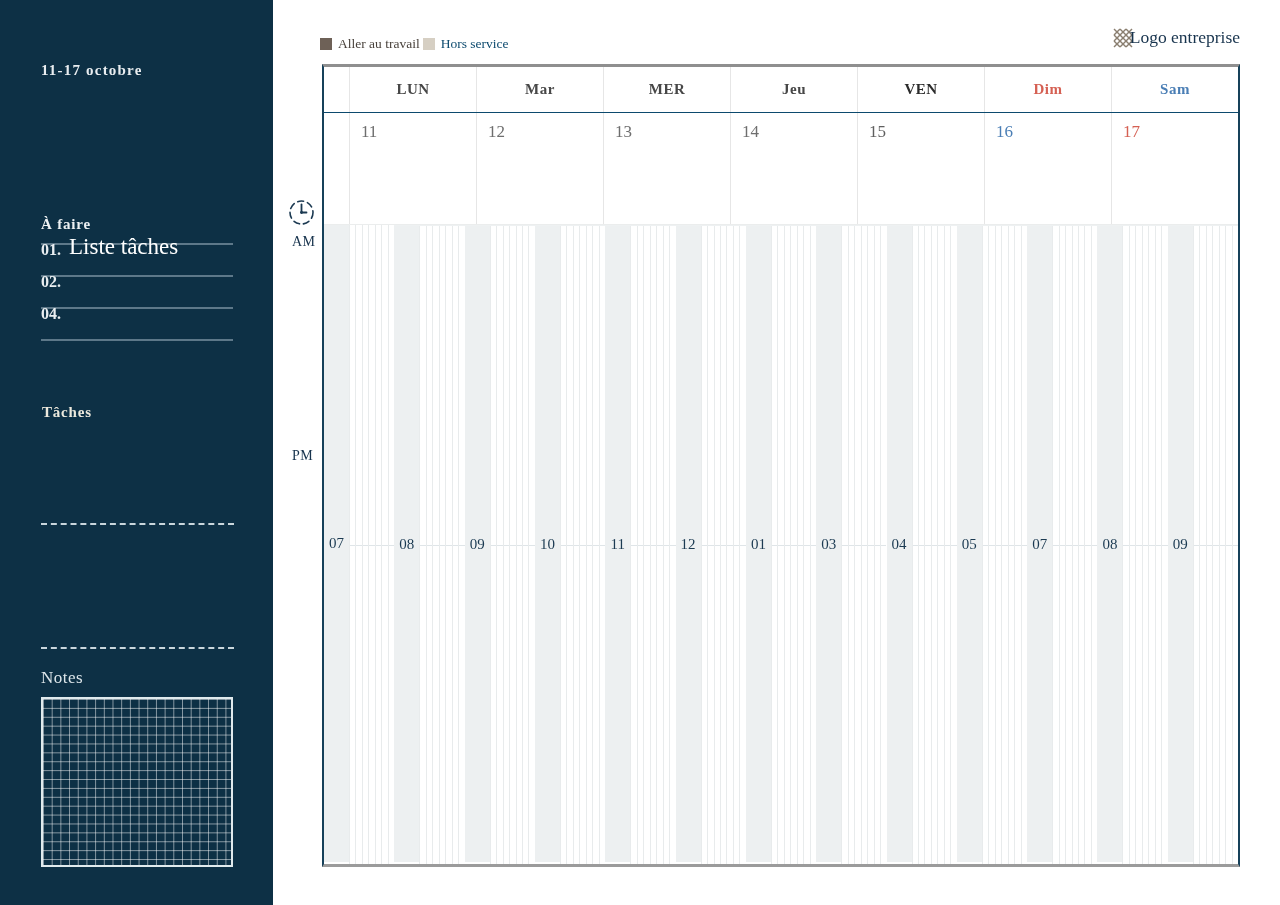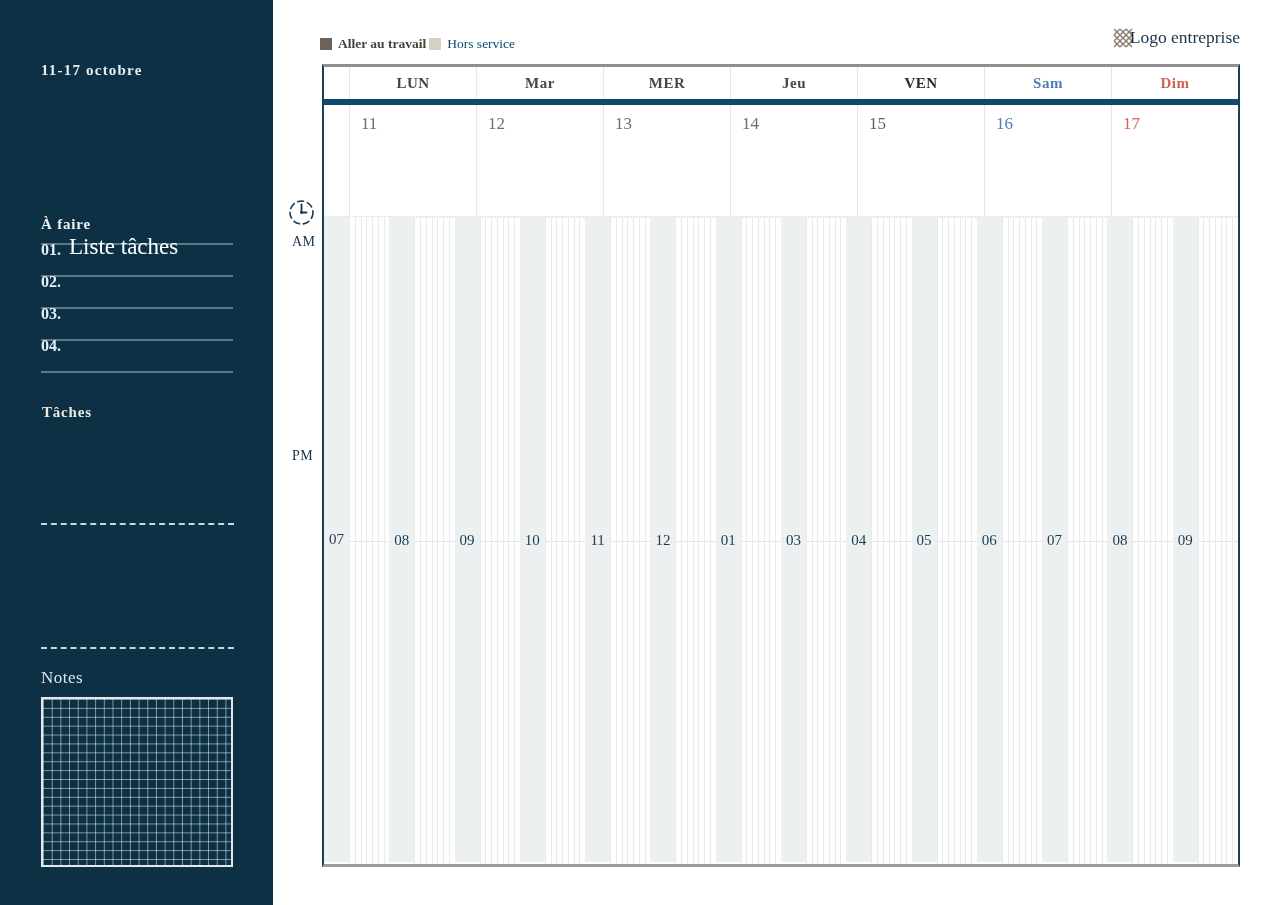--- a/index.html
+++ b/index.html
@@ -35,41 +35,41 @@
     background-image:
       linear-gradient(to right, rgba(255,255,255,.5) 1px, transparent 1px),
       linear-gradient(to bottom, rgba(255,255,255,.5) 1px, transparent 1px);
     background-size:8.7px 8.9px; }
 
   
   .legend { position:absolute; left:320px; top:36px; display:flex; align-items:center; }
   .legend-swatch { width:12px; height:12px; display:inline-block; }
   .legend-label { font-size:13.5px; margin-left:6px; }
   .legend-item { display:flex; align-items:center; }
-  .legend-item-1 .legend-label { font-weight:bold; color:#49423c; }
+  .legend-item-1 .legend-label { font-weight:normal; color:#49423c; }
   .legend-item-2 { margin-left:3px; }
   .legend-item-2 .legend-label { color:#0c4a6e; }
 
   .logo { position:absolute; right:40px; top:27px; display:flex; align-items:center; }
   .logo-icon { width:20px; height:20px; margin-right:-3px; }
   .logo-text { font-size:17.5px; color:#17334d; }
 
   
   .clock-icon { position:absolute; left:287px; top:198px; width:29px; height:29px; }
   .ampm-label { position:absolute; font-size:14px; color:#17334d; letter-spacing:.5px; }
   .am-label { left:292px; top:234px; }
   .pm-label { left:292px; top:448px; }
 
   
   .cal { position:absolute; left:322px; top:64px; width:918px; height:803px;
     border-top:3px solid #8f8f8f; border-bottom:3px solid #9b9b9b;
     border-left:2px solid #16415a; border-right:2px solid #16415a;
     background:#ffffff; display:flex; flex-direction:column; }
   .cal-row { display:grid; grid-template-columns:25px repeat(7, 1fr); }
-  .cal-head { height:38px; border-bottom:6px solid #0c4a6e; }
+  .cal-head { height:46px; border-bottom:1px solid #0c4a6e; }
   .head-cell { display:flex; align-items:center; justify-content:center;
     font-size:15px; font-weight:bold; letter-spacing:.5px; color:#474747; }
   .head-cell, .date-cell { border-left:1px solid #e6e6e6; }
   .head-gutter, .date-gutter { border-left:none; }
   .cal-dates { height:112px; border-bottom:1px solid #ebeded; }
   .date-cell { font-size:17px; color:#6e6e6e; padding:9px 0 0 11px; }
 
   .time-grid { flex:1; display:flex; }
   .hour-row { flex:1; display:grid; grid-template-columns:25px repeat(7, 1fr);
     border-top:1px solid #eef1f2; }
@@ -91,24 +91,20 @@
     <div class="date-range">11-17 octobre</div>
 
     <div class="todo-heading">À faire</div>
     <div class="todo-list">
       <div class="todo-item">
         <span class="todo-num">01.</span>
         <span class="todo-text">Liste tâches</span>
       </div>
       <div class="todo-item">
         <span class="todo-num">02.</span>
-        <span class="todo-text"></span>
-      </div>
-      <div class="todo-item">
-        <span class="todo-num">03.</span>
         <span class="todo-text"></span>
       </div>
       <div class="todo-item">
         <span class="todo-num">04.</span>
         <span class="todo-text"></span>
       </div>
     </div>
 
     <div class="tasks-heading">Tâches</div>
 
@@ -159,22 +155,22 @@
 
   <div class="cal">
 
     <div class="cal-row cal-head">
       <div class="head-cell head-gutter"></div>
       <div class="head-cell" style="color: rgb(71, 71, 71);">LUN</div>
       <div class="head-cell" style="color: rgb(71, 71, 71);">Mar</div>
       <div class="head-cell" style="color: rgb(71, 71, 71);">MER</div>
       <div class="head-cell" style="color: rgb(71, 71, 71);">Jeu</div>
       <div class="head-cell" style="color: rgb(43, 43, 43);">VEN</div>
+      <div class="head-cell" style="color: rgb(213, 96, 83);">Dim</div>
       <div class="head-cell" style="color: rgb(74, 126, 181);">Sam</div>
-      <div class="head-cell" style="color: rgb(213, 96, 83);">Dim</div>
     </div>
 
     <div class="cal-row cal-dates">
       <div class="date-cell date-gutter"></div>
       <div class="date-cell" style="color: rgb(110, 110, 110);">11</div>
       <div class="date-cell" style="color: rgb(110, 110, 110);">12</div>
       <div class="date-cell" style="color: rgb(110, 110, 110);">13</div>
       <div class="date-cell" style="color: rgb(110, 110, 110);">14</div>
       <div class="date-cell" style="color: rgb(95, 95, 95);">15</div>
       <div class="date-cell" style="color: rgb(74, 126, 181);">16</div>
@@ -277,30 +273,20 @@
           <div class="gutter">05</div>
           <div class="cell"></div>
           <div class="cell"></div>
           <div class="cell"></div>
           <div class="cell"></div>
           <div class="cell"></div>
           <div class="cell"></div>
           <div class="cell"></div>
         </div>
         <div class="hour-row">
-          <div class="gutter">06</div>
-          <div class="cell"></div>
-          <div class="cell"></div>
-          <div class="cell"></div>
-          <div class="cell"></div>
-          <div class="cell"></div>
-          <div class="cell"></div>
-          <div class="cell"></div>
-        </div>
-        <div class="hour-row">
           <div class="gutter">07</div>
           <div class="cell"></div>
           <div class="cell"></div>
           <div class="cell"></div>
           <div class="cell"></div>
           <div class="cell"></div>
           <div class="cell"></div>
           <div class="cell"></div>
         </div>
         <div class="hour-row">

